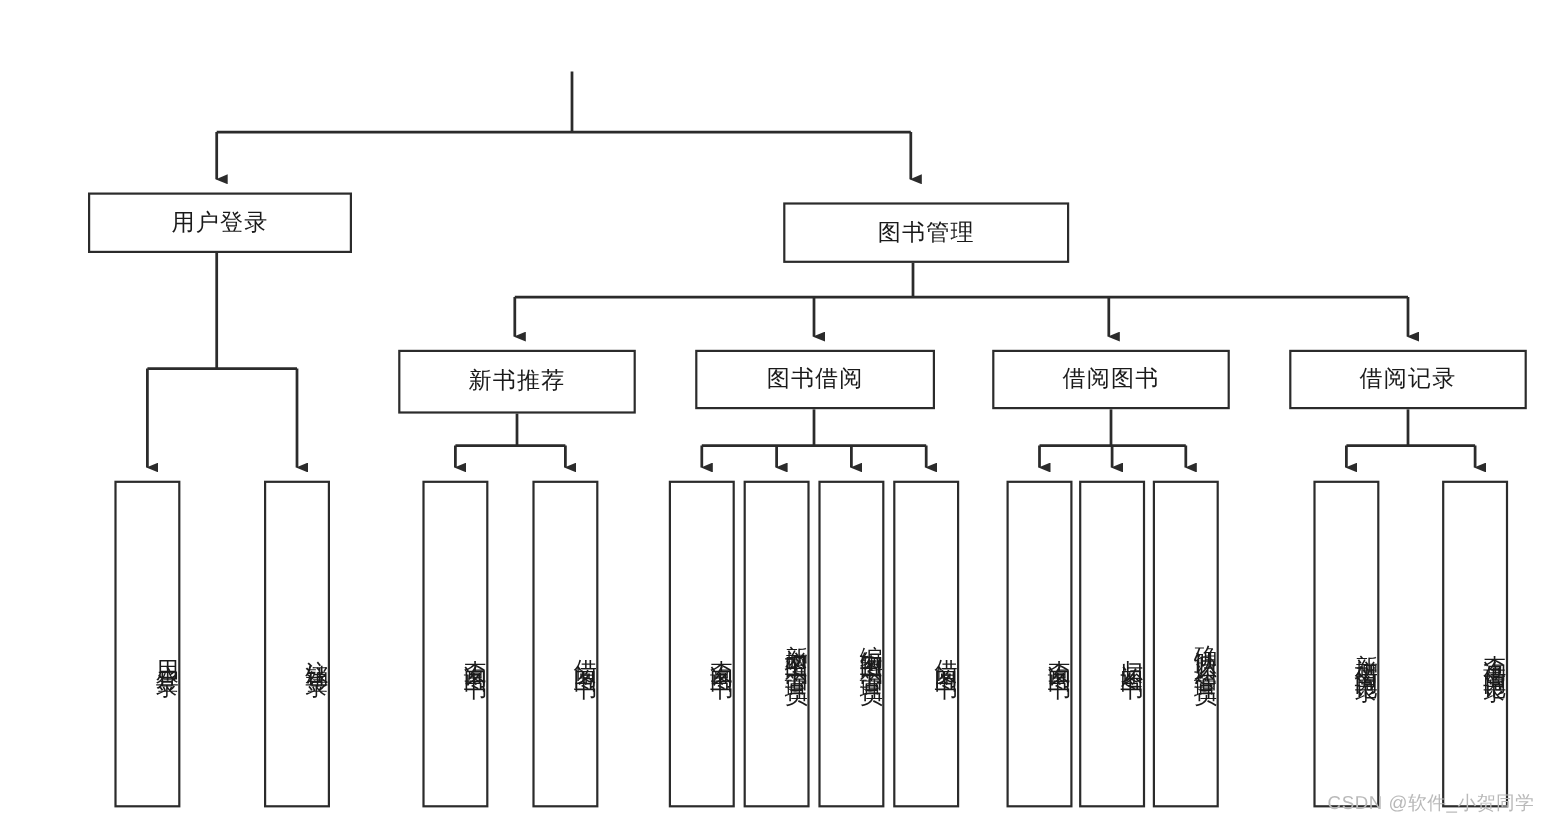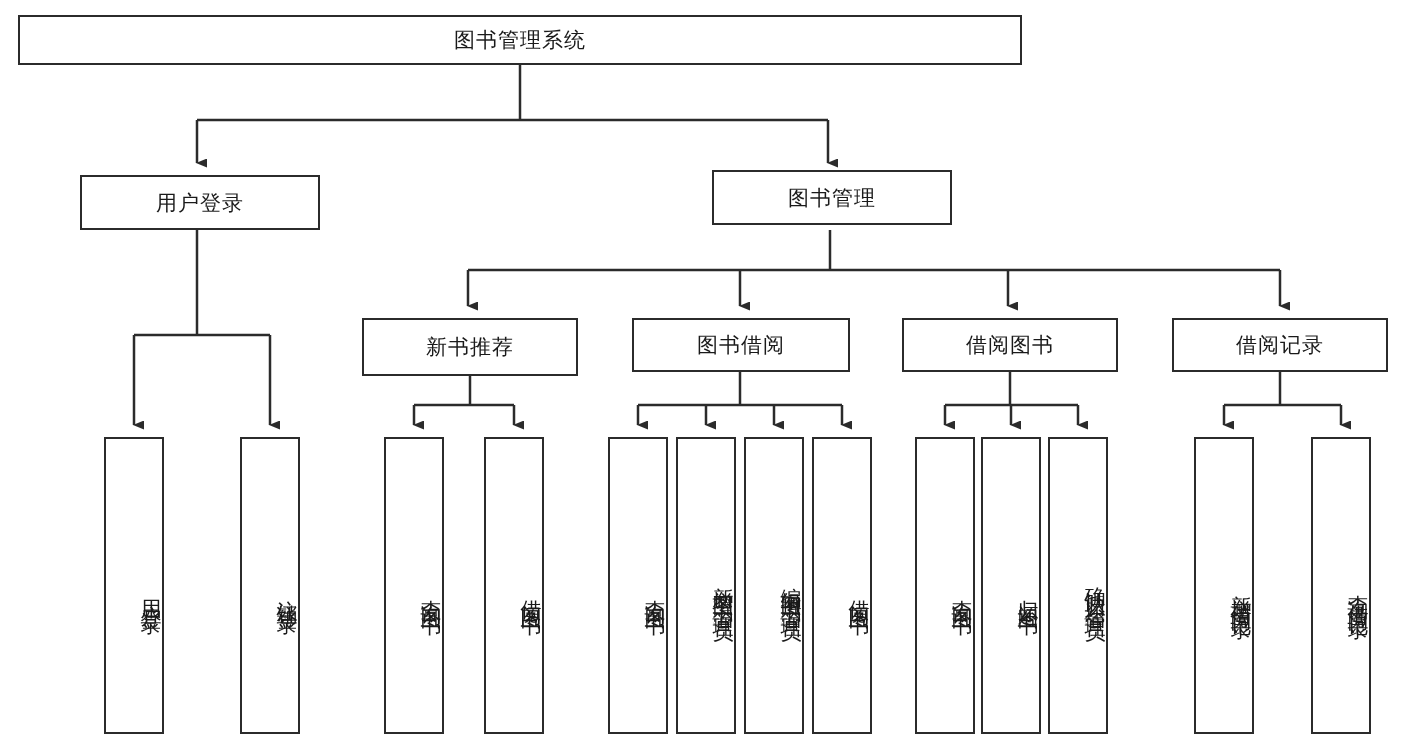--- a/index.html
+++ b/index.html
@@ -120,28 +120,25 @@
       <path d="M1011,405 L1011,425" marker-end="url(#arrow)"></path>
       <path d="M1078,405 L1078,425" marker-end="url(#arrow)"></path>
 
       <path d="M1280,372 L1280,405"></path>
       <path d="M1224,405 L1341,405"></path>
       <path d="M1224,405 L1224,425" marker-end="url(#arrow)"></path>
       <path d="M1341,405 L1341,425" marker-end="url(#arrow)"></path>
     </g>
   </svg>
 
-  <div class="node horiz root" style="left:18px; top:15px; width:1004px; height:50px;">
-    <span>图书管理系统</span>
-  </div>
 
   <div class="node horiz" style="left:80px; top:175px; width:240px; height:55px;">
     <span>用户登录</span>
   </div>
-  <div class="node horiz" style="left:712px; top:170px; width:240px; height:55px;">
+  <div class="node horiz" style="left:712px; top:184px; width:260px; height:55px;">
     <span>图书管理</span>
   </div>
 
   <div class="node horiz" style="left:362px; top:318px; width:216px; height:58px;">
     <span>新书推荐</span>
   </div>
   <div class="node horiz" style="left:632px; top:318px; width:218px; height:54px;">
     <span>图书借阅</span>
   </div>
   <div class="node horiz" style="left:902px; top:318px; width:216px; height:54px;">
@@ -188,14 +185,15 @@
     <span class="vlabel">确认归还（管理员）</span>
   </div>
 
   <div class="node vert" style="left:1194px; top:437px; width:60px; height:297px;">
     <span class="vlabel">新增借阅记录</span>
   </div>
   <div class="node vert" style="left:1311px; top:437px; width:60px; height:297px;">
     <span class="vlabel">查询借阅记录</span>
   </div>
 
+  <div class="watermark">CSDN @软件_小贺同学</div>
 
 </div>
 
 </body></html>

